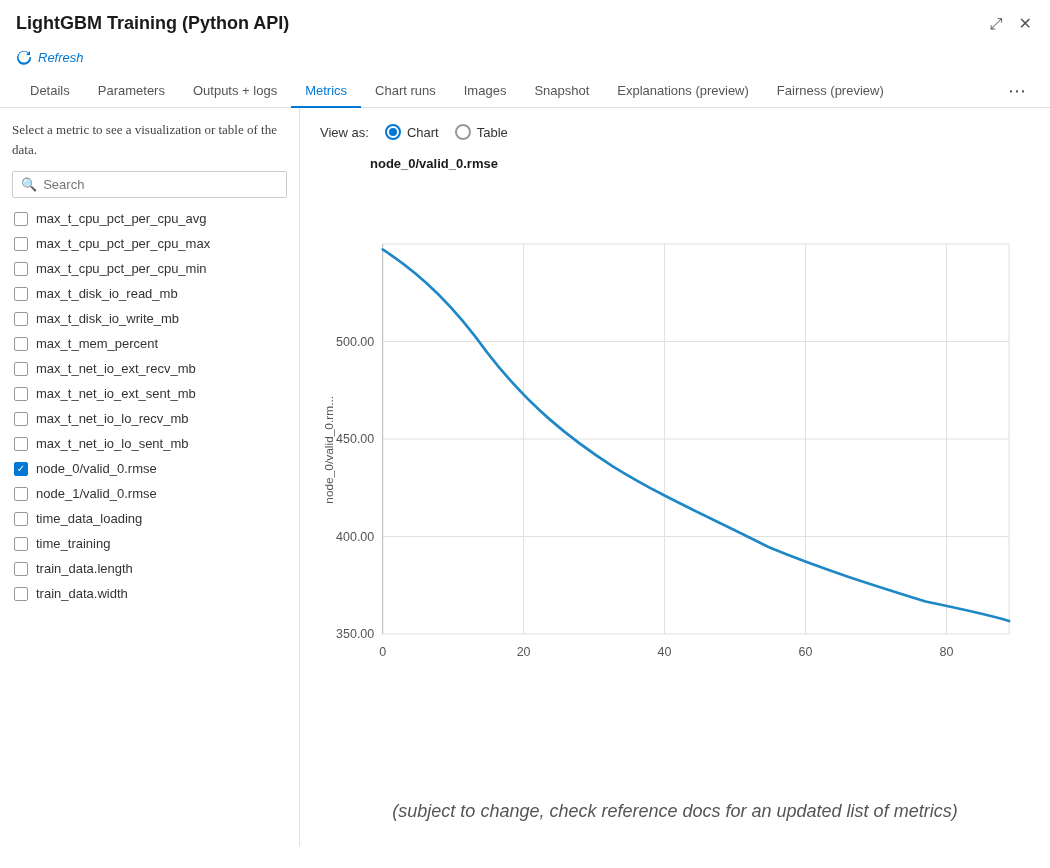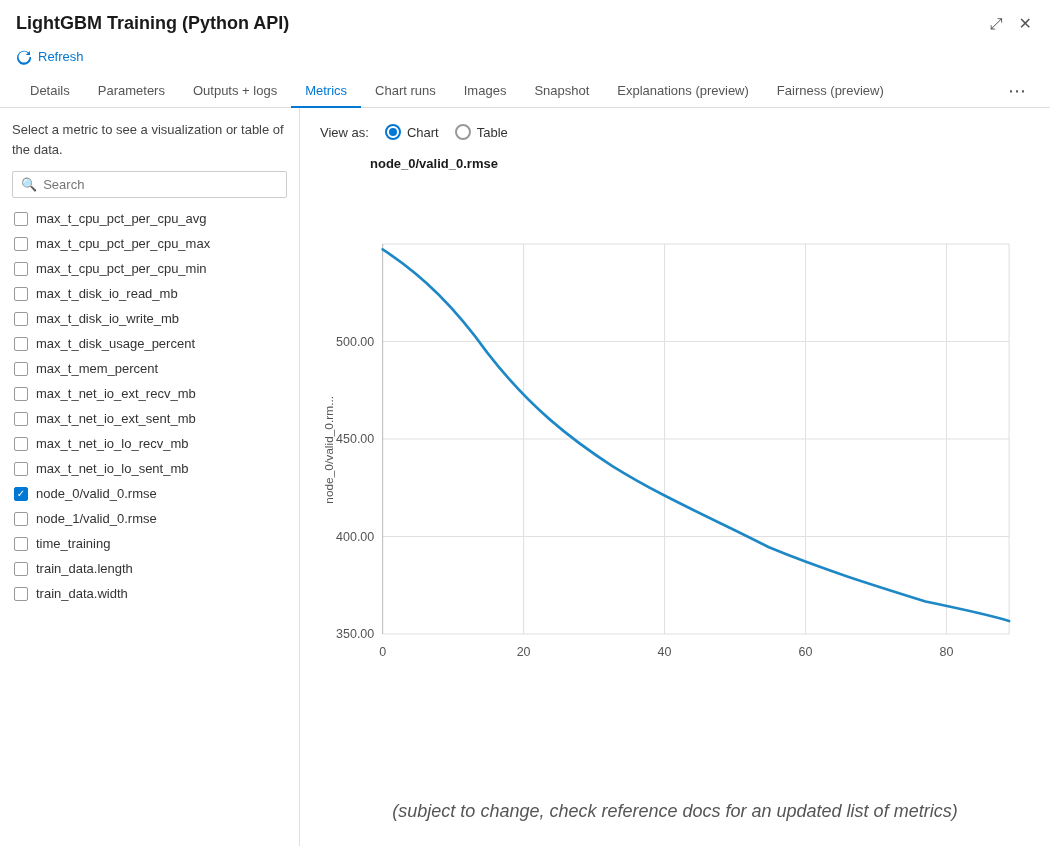--- a/index.html
+++ b/index.html
@@ -8,23 +8,23 @@
     .title-bar {
       display: flex; align-items: center; justify-content: space-between;
       padding: 12px 16px 4px 16px;
     }
     .title-bar h1 { font-size: 18px; font-weight: 600; color: #1a1a1a; }
     .title-bar-controls { display: flex; gap: 12px; }
     .title-bar-controls button { background: none; border: none; cursor: pointer; padding: 2px; font-size: 16px; color: #555; }
     
     .toolbar { padding: 6px 16px; }
     .refresh-btn {
-      display: flex; align-items: flex-start; gap: 6px;
+      display: flex; align-items: center; gap: 6px;
       background: none; border: none; cursor: pointer;
-      font-size: 13px; color: #0078d4; padding: 4px 0;
+      font-size: 13px; color: #0078d4; padding: 4px 0; font-style: italic;
     }
     .refresh-icon { width: 16px; height: 16px; }
     
     .tabs {
       display: flex; align-items: center; border-bottom: 1px solid #ddd;
       padding: 0 16px; gap: 0;
     }
     .tab {
       padding: 8px 14px; cursor: pointer; font-size: 13px; color: #555;
       border-bottom: 2px solid transparent; margin-bottom: -1px;
@@ -32,21 +32,21 @@
     }
     .tab.active { color: #0078d4; border-bottom: 2px solid #0078d4; font-weight: 500; }
     .tab-more { margin-left: auto; cursor: pointer; font-size: 18px; color: #555; padding: 4px 8px; }
     
     .main-content { display: flex; height: calc(868px - 130px); }
     
     .sidebar {
       width: 300px; min-width: 300px; border-right: 1px solid #e0e0e0;
       padding: 12px; overflow-y: auto; display: flex; flex-direction: column; gap: 8px;
     }
-    .sidebar-hint { font-size: 13px; color: #444; line-height: 1.5; margin-bottom: 4px; }
+    .sidebar-hint { font-size: 13px; color: #444; line-height: 1.5; margin-bottom: 4px; font-family: Liberation Serif, serif; }
     
     .search-box {
       display: flex; align-items: center; gap: 6px;
       border: 1px solid #ccc; border-radius: 2px; padding: 5px 8px;
       background: #fff;
     }
     .search-box input {
       border: none; outline: none; font-size: 13px; width: 100%; color: #333;
     }
     .search-icon { color: #777; font-size: 13px; }
@@ -158,24 +158,20 @@
         <div class="metric-item">
           <div class="metric-checkbox"></div>
           <span class="metric-label">max_t_disk_io_read_mb</span>
         </div>
         <div class="metric-item">
           <div class="metric-checkbox"></div>
           <span class="metric-label">max_t_disk_io_write_mb</span>
         </div>
         <div class="metric-item">
           <div class="metric-checkbox"></div>
-          <span class="metric-label">max_t_disk_usage_percent</span>
-        </div>
-        <div class="metric-item">
-          <div class="metric-checkbox"></div>
           <span class="metric-label">max_t_mem_percent</span>
         </div>
         <div class="metric-item">
           <div class="metric-checkbox"></div>
           <span class="metric-label">max_t_net_io_ext_recv_mb</span>
         </div>
         <div class="metric-item">
           <div class="metric-checkbox"></div>
           <span class="metric-label">max_t_net_io_ext_sent_mb</span>
         </div>
@@ -187,20 +183,24 @@
           <div class="metric-checkbox"></div>
           <span class="metric-label">max_t_net_io_lo_sent_mb</span>
         </div>
         <div class="metric-item">
           <div class="metric-checkbox checked"></div>
           <span class="metric-label">node_0/valid_0.rmse</span>
         </div>
         <div class="metric-item">
           <div class="metric-checkbox"></div>
           <span class="metric-label">node_1/valid_0.rmse</span>
+        </div>
+        <div class="metric-item">
+          <div class="metric-checkbox"></div>
+          <span class="metric-label">time_data_loading</span>
         </div>
         <div class="metric-item">
           <div class="metric-checkbox"></div>
           <span class="metric-label">time_training</span>
         </div>
         <div class="metric-item">
           <div class="metric-checkbox"></div>
           <span class="metric-label">train_data.length</span>
         </div>
         <div class="metric-item">

